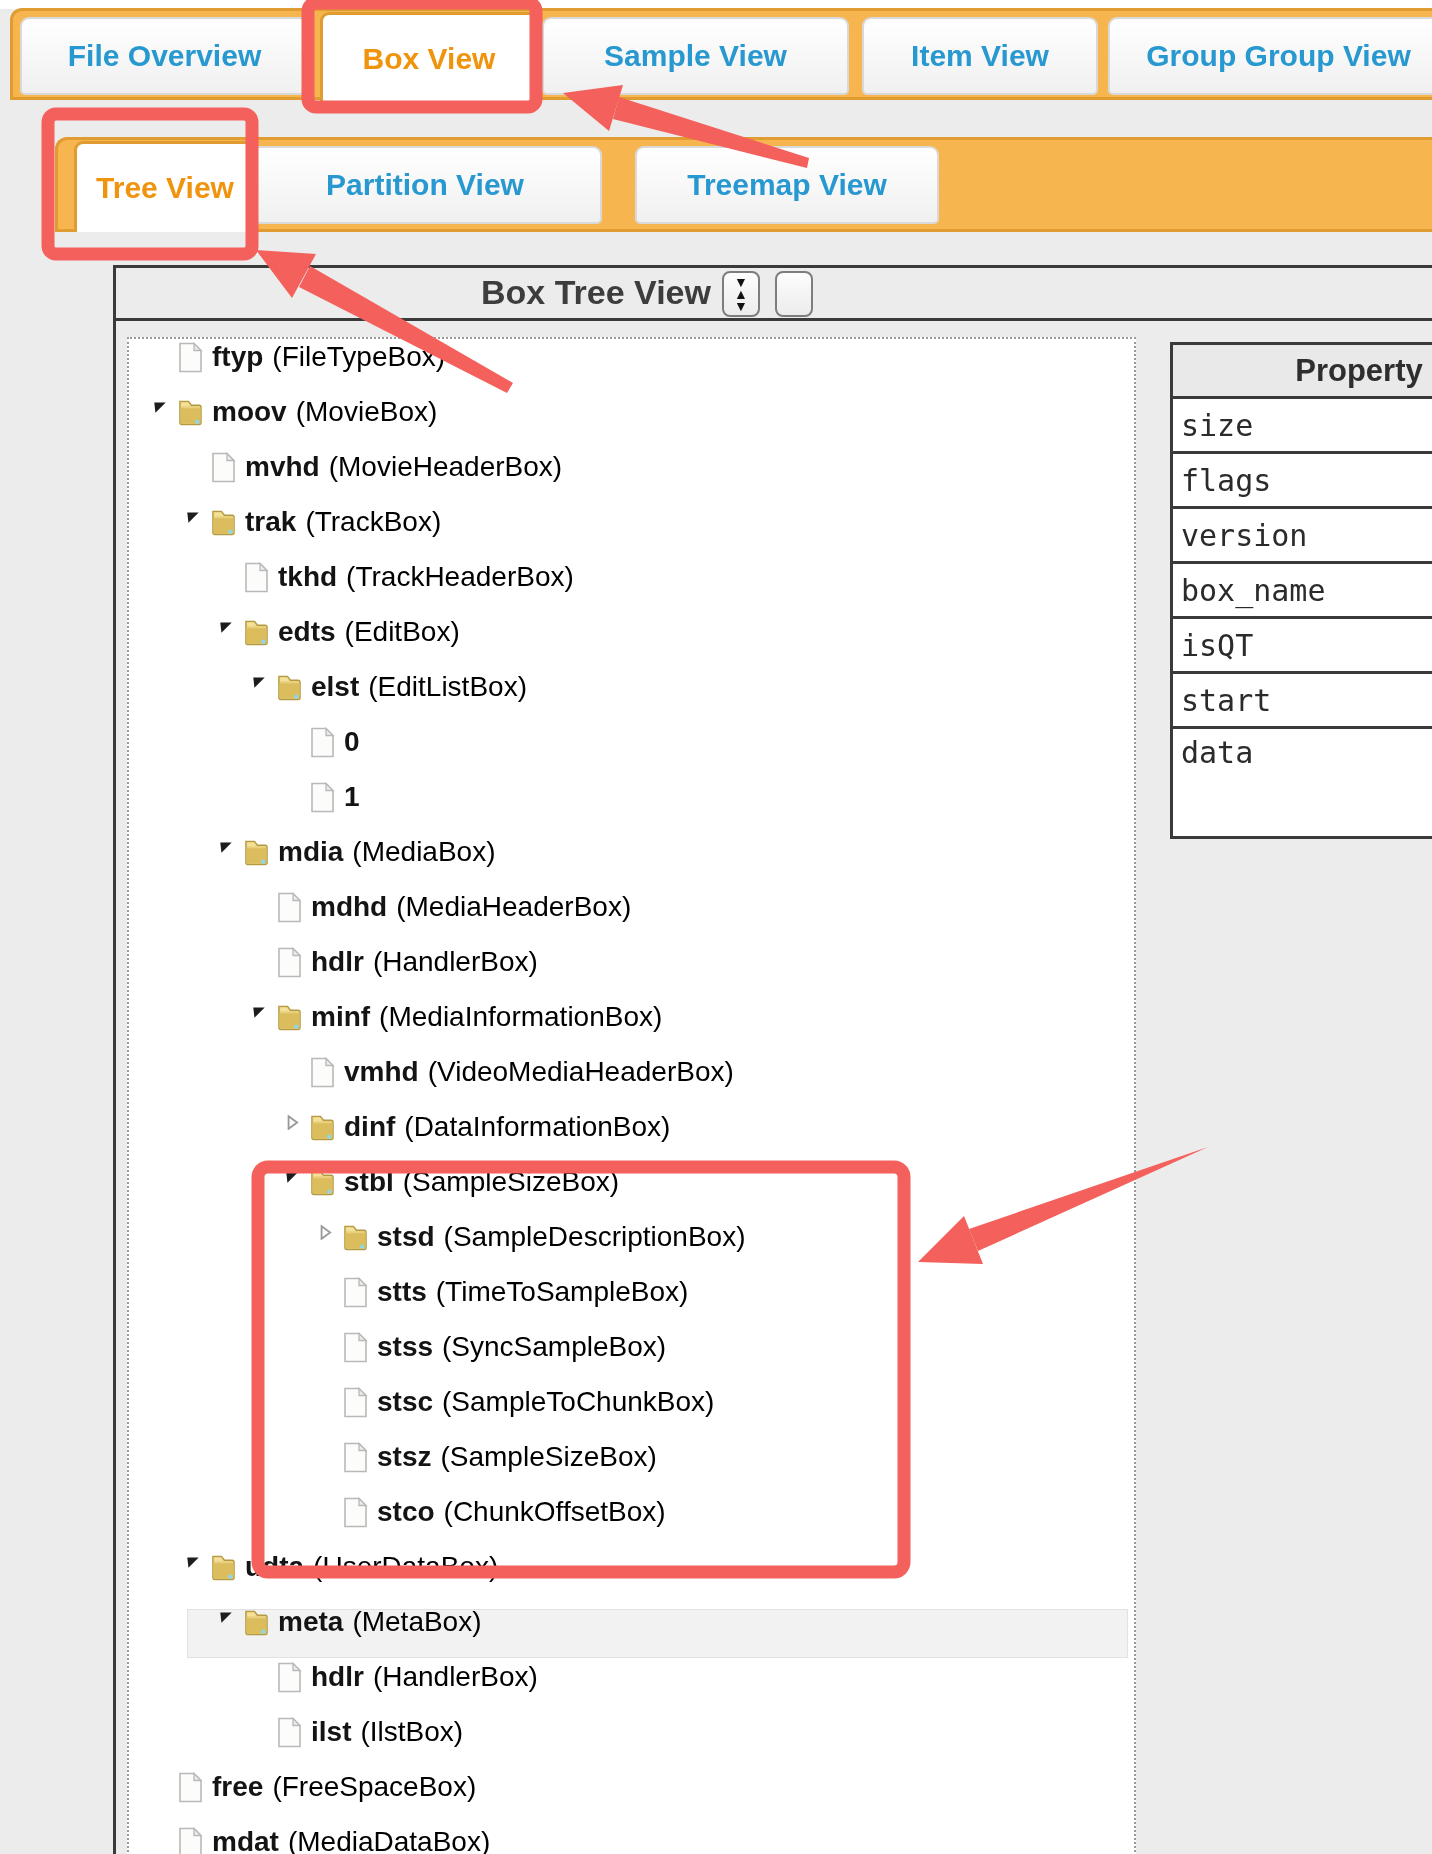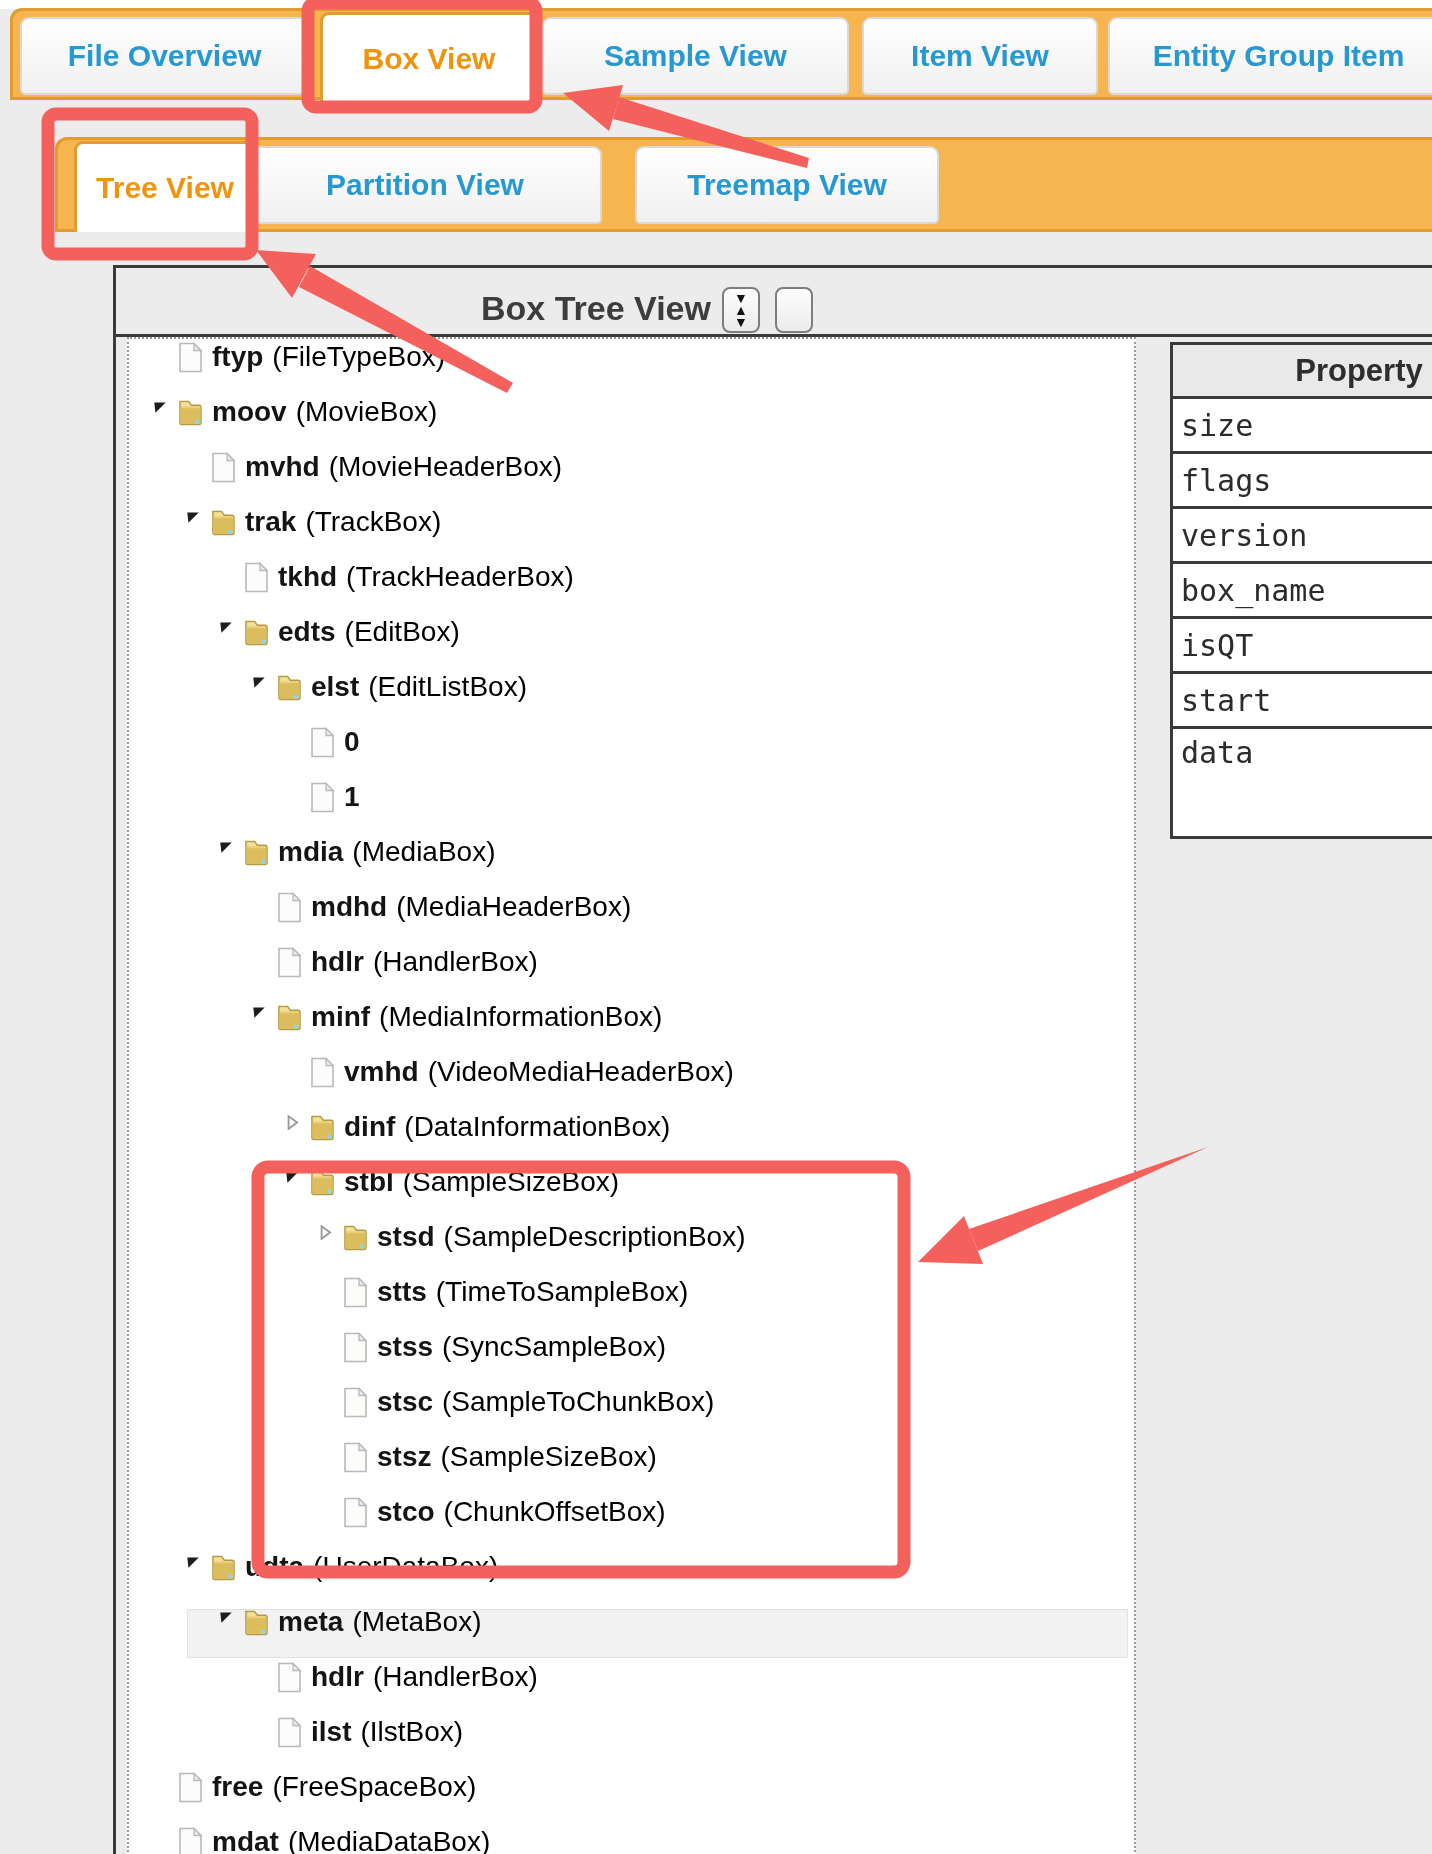--- a/index.html
+++ b/index.html
@@ -39,21 +39,21 @@
     color:var(--orange-text,#f0930d);
     z-index:2;
   }
 
   
   .panel{
     position:absolute;left:113px;top:265px;right:0;bottom:0;
     border:3px solid #3a3a3a;border-right:none;border-bottom:none;
     background:#ececec;
   }
-  .panel-header{position:absolute;left:0;top:16px;right:0;height:50px;border-bottom:3px solid #3a3a3a;}
+  .panel-header{position:absolute;left:0;top:0;right:0;height:50px;border-bottom:3px solid #3a3a3a;}
   .panel-title{
     position:absolute;left:0;top:5px;width:960px;text-align:center;
     font-size:34px;font-weight:bold;color:#3d3d3d;
   }
   .hbtn{
     position:absolute;top:3px;width:34px;height:42px;
     border:2px solid #7d7d7d;border-radius:8px;
     background:linear-gradient(#fdfdfd,#ececec);
     display:flex;flex-direction:column;align-items:center;justify-content:center;
     font-size:14px;line-height:12px;color:#111;cursor:pointer;
@@ -113,21 +113,21 @@
     <div class="tab active" style="left: 307px; width: 212px;">
       <span>Box View</span>
     </div>
     <div class="tab" style="left: 529px; width: 303px;">
       <span>Sample View</span>
     </div>
     <div class="tab" style="left: 849px; width: 232px;">
       <span>Item View</span>
     </div>
     <div class="tab" style="left: 1095px; width: 337px;">
-      <span>Entity Group Item</span>
+      <span>Group Group View</span>
     </div>
   </div>
 
 <div class="tabbar" id="tabbar2">
     <div class="tab active" style="left: 16px; width: 176px;">
       <span>Tree View</span>
     </div>
     <div class="tab" style="left: 190px; width: 350px;">
       <span>Partition View</span>
     </div>

